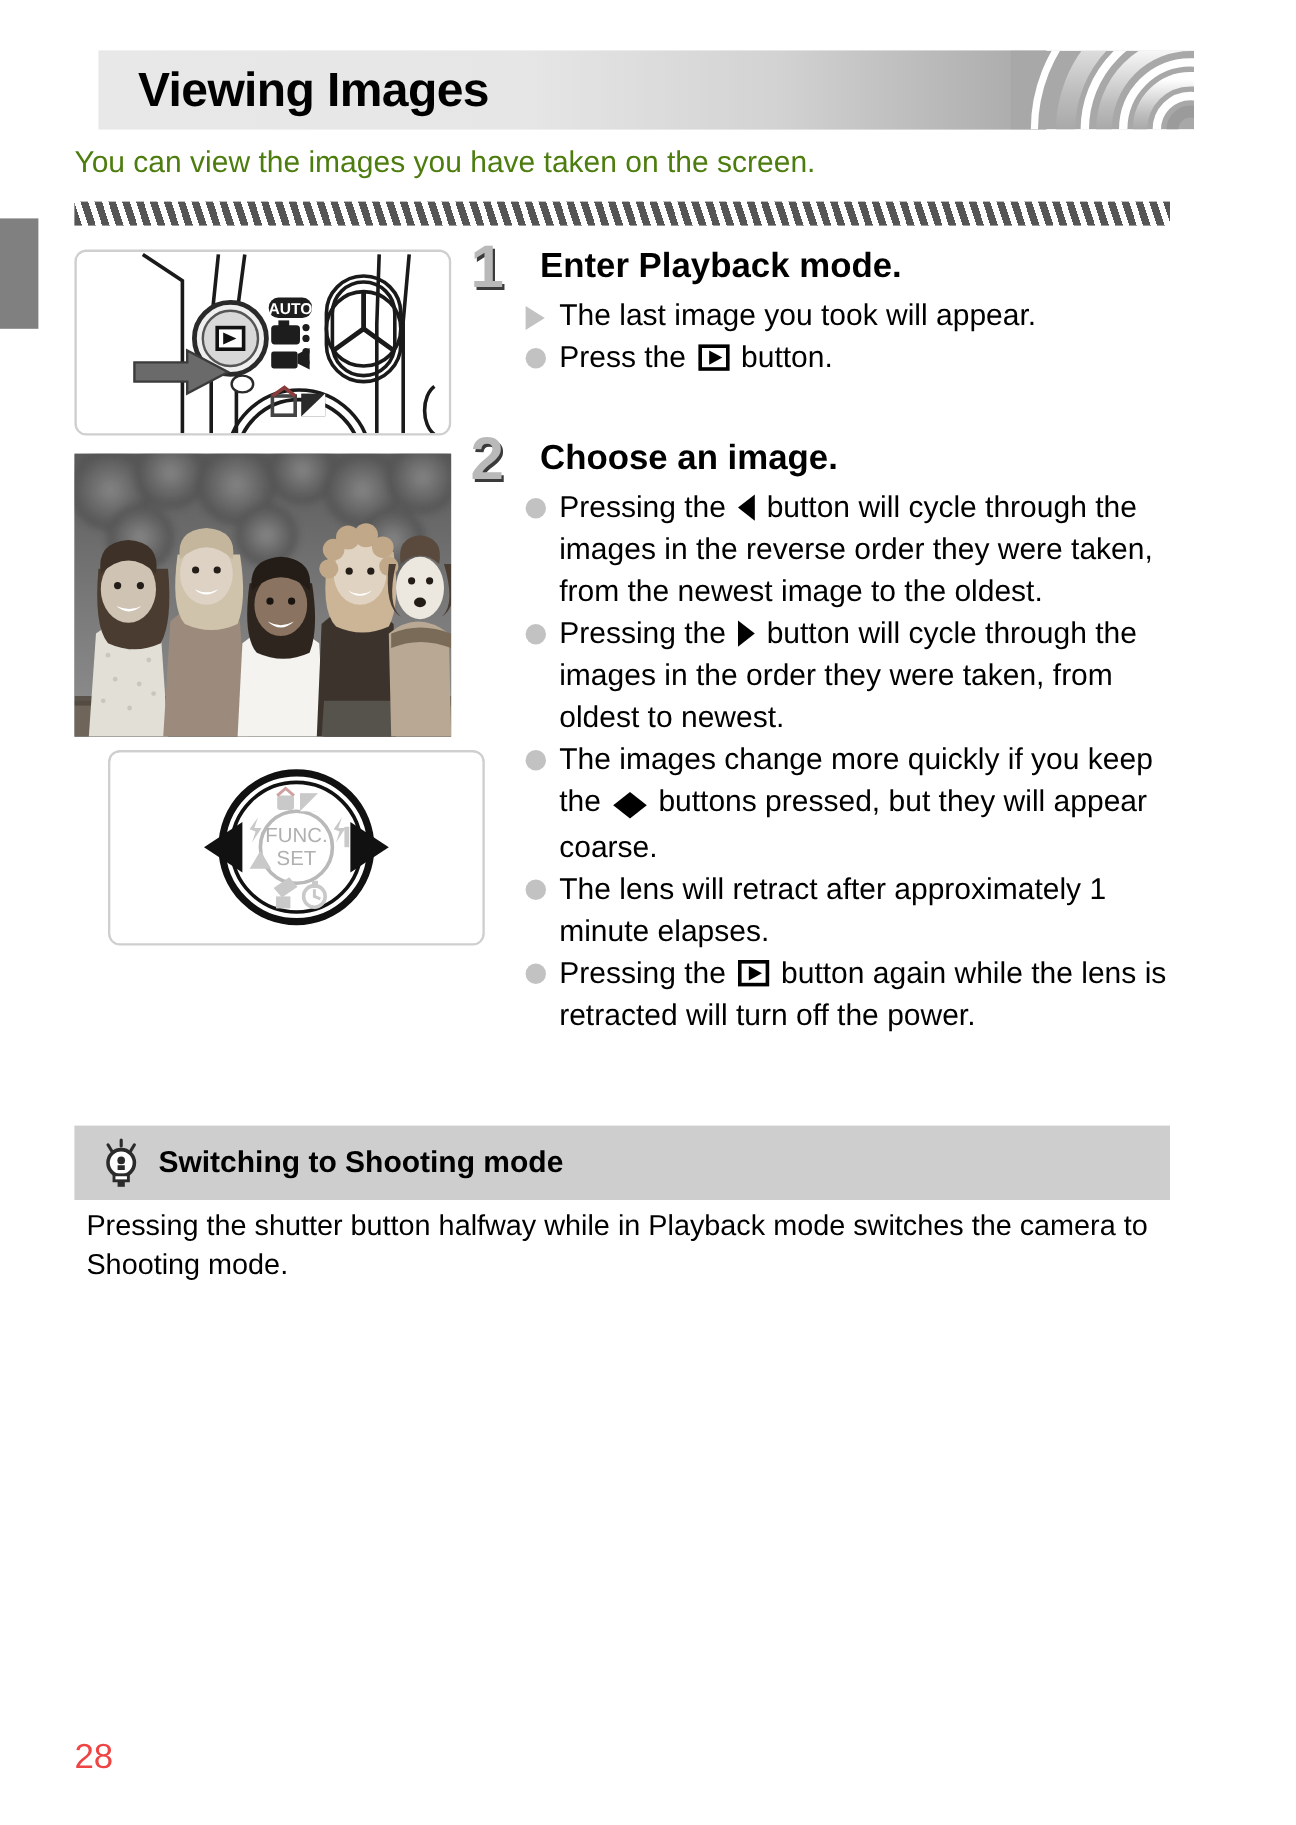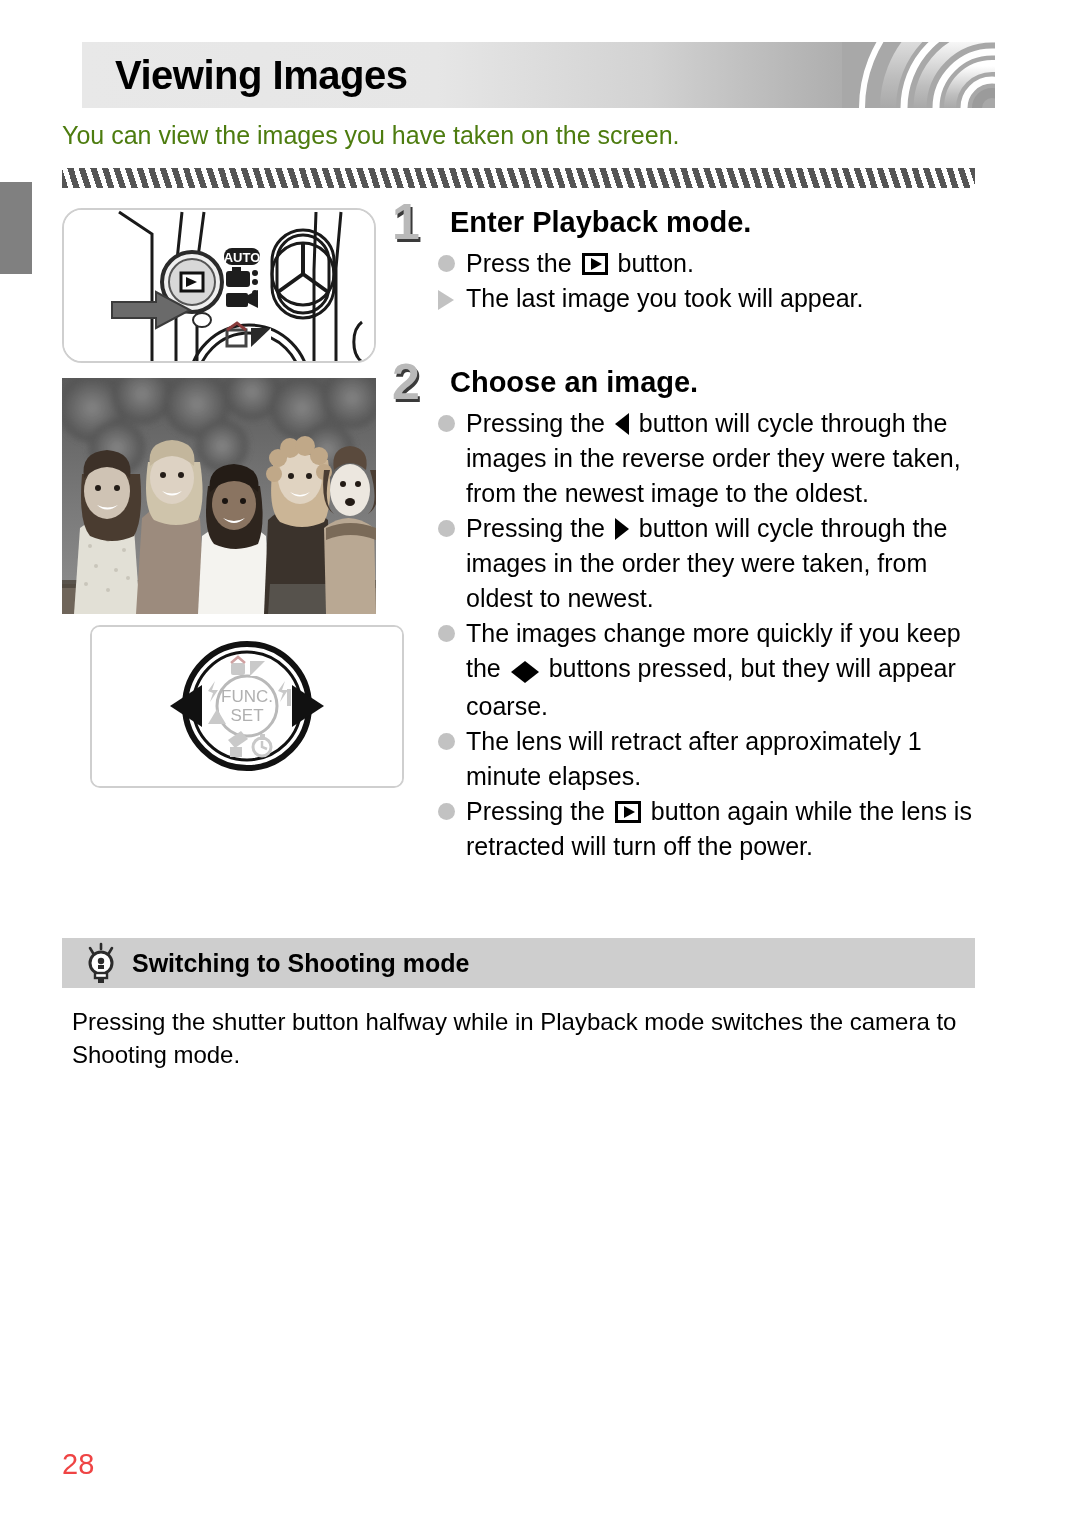--- a/index.html
+++ b/index.html
@@ -59,21 +59,21 @@
 
   
   .illo{
     position:absolute; left:62px;
     width:314px;
     border:2px solid #cfcfcf;
     border-radius:10px;
     background:#fff;
     overflow:hidden;
   }
-  .illo-camera{ top:208px; height:155px;border-radius:20px; }
+  .illo-camera{ top:208px; height:155px; }
   .illo-dial  { top:625px; height:163px;margin-left:28px; }
   .photo{
     position:absolute; left:62px; top:378px;
     width:314px; height:236px;
     overflow:hidden;
     background:#6d6d6d;
   }
 
   
   .steps{
@@ -154,21 +154,21 @@
     border-top:11px solid transparent;
     border-bottom:11px solid transparent;
     border-left:14px solid #000;
   }
   .g-lr{ display:inline-block; margin:0 3px; vertical-align:-3px; white-space:nowrap;}
   .g-lr .g-left,.g-lr .g-right{ margin:0; }
 
   
   .tipbar{
     position:absolute; left:62px; top:938px;
-    width:913px; height:50px;
+    width:913px; height:62px;
     background:#cecece;
     display:flex; align-items:center;
   }
   .tip-icon{ margin-left:20px; width:38px; height:42px; }
   .tip-title{
     font-size:25px; font-weight:bold; margin-left:12px;
   }
   .tipbody{
     position:absolute; left:72px; top:1005px;
     width:900px;
@@ -405,29 +405,29 @@
 <div class="steps">
 
   <div class="step">
     <div class="step-head">
       <div class="step-num">1</div>
       <div class="step-title">Enter Playback mode.</div>
     </div>
     <div class="bullets">
       <div class="bullet">
         <span class="mk">
+            <span class="tri"></span>
+          </span>
+        <span class="btxt">The last image you took will appear.</span>
+      </div>
+      <div class="bullet">
+        <span class="mk">
             <span class="dot"></span>
           </span>
         <span class="btxt"><span>Press the </span><span class="g-play"></span><span> button.</span></span>
-      </div>
-      <div class="bullet">
-        <span class="mk">
-            <span class="tri"></span>
-          </span>
-        <span class="btxt">The last image you took will appear.</span>
       </div>
     </div>
   </div>
 
   <div class="step" style="margin-top:44px;">
     <div class="step-head">
       <div class="step-num">2</div>
       <div class="step-title">Choose an image.</div>
     </div>
     <div class="bullets">

